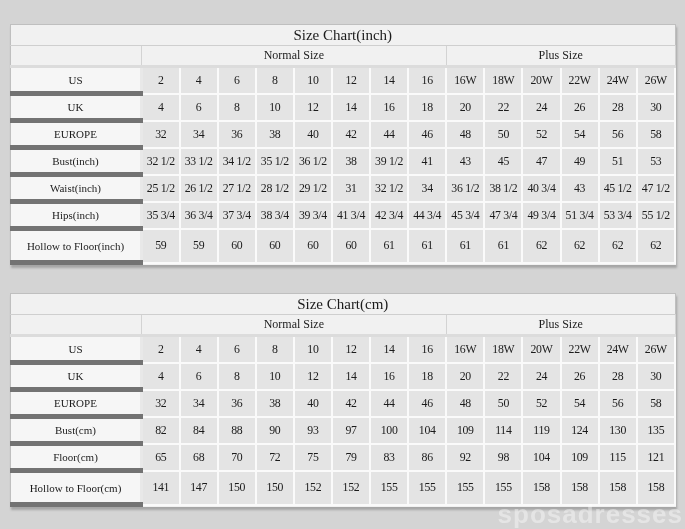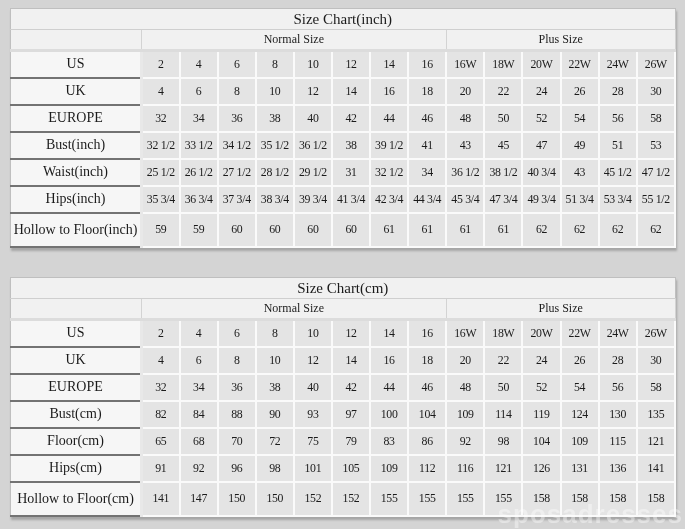--- a/index.html
+++ b/index.html
@@ -14,21 +14,21 @@
   }
   html,body{margin:0;padding:0;}
   body{
     width:685px;height:529px;
     background:var(--page-background);
     font-family:"Liberation Serif", serif;
     color:var(--text);
     position:relative;
     overflow:hidden;
   }
-  .page{position:absolute;inset:0;}
+  .page{position:absolute;inset:0;margin-top:16px;}
   table.size-table{
     position:absolute;left:10px;
     width:666px;
     border-collapse:collapse;
     table-layout:fixed;
     background:var(--table-header-background);
     border:1px solid var(--table-border);
     box-shadow:1px 3px 2px rgba(110,110,110,0.45);
   }
   table.t-inch{top:8px;}
@@ -52,23 +52,23 @@
     background:var(--table-header-background);
     border:1px solid #d3d3d3;
     border-bottom:3px solid #dcdcdc;
   }
   .corner-cell{
     background:var(--table-header-background);
     border-bottom:3px solid #dcdcdc;
   }
   .label-cell{
     background:var(--label-column-background);
-    font-size:14px;
+    font-size:11px;
     border-top:1px solid #e2e2e2;
-    border-bottom:2px solid #737373;
+    border-bottom:5px solid #737373;
     border-right:3px solid #e8e8e8;
   }
   .value-cell{
     background:var(--data-cell-background);
     font-size:11.8px;
     letter-spacing:-0.3px;
     border:2px solid var(--grid-line);
   }
   .watermark{
     position:absolute;
@@ -339,37 +339,20 @@
           <td class="value-cell">79</td>
           <td class="value-cell">83</td>
           <td class="value-cell">86</td>
           <td class="value-cell">92</td>
           <td class="value-cell">98</td>
           <td class="value-cell">104</td>
           <td class="value-cell">109</td>
           <td class="value-cell">115</td>
           <td class="value-cell">121</td>
         </tr>
-        <tr class="r-data">
-          <td class="label-cell">Hips(cm)</td>
-          <td class="value-cell">91</td>
-          <td class="value-cell">92</td>
-          <td class="value-cell">96</td>
-          <td class="value-cell">98</td>
-          <td class="value-cell">101</td>
-          <td class="value-cell">105</td>
-          <td class="value-cell">109</td>
-          <td class="value-cell">112</td>
-          <td class="value-cell">116</td>
-          <td class="value-cell">121</td>
-          <td class="value-cell">126</td>
-          <td class="value-cell">131</td>
-          <td class="value-cell">136</td>
-          <td class="value-cell">141</td>
-        </tr>
         <tr class="r-data r-last">
           <td class="label-cell">Hollow to Floor(cm)</td>
           <td class="value-cell">141</td>
           <td class="value-cell">147</td>
           <td class="value-cell">150</td>
           <td class="value-cell">150</td>
           <td class="value-cell">152</td>
           <td class="value-cell">152</td>
           <td class="value-cell">155</td>
           <td class="value-cell">155</td>

